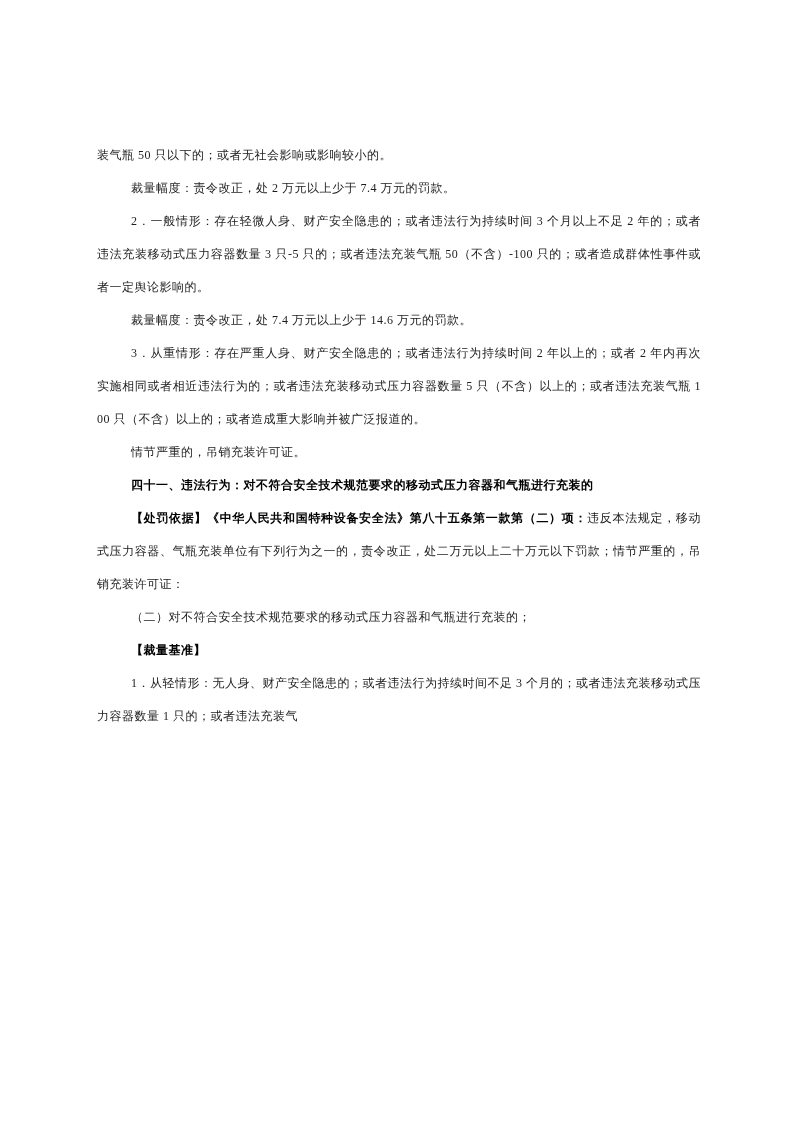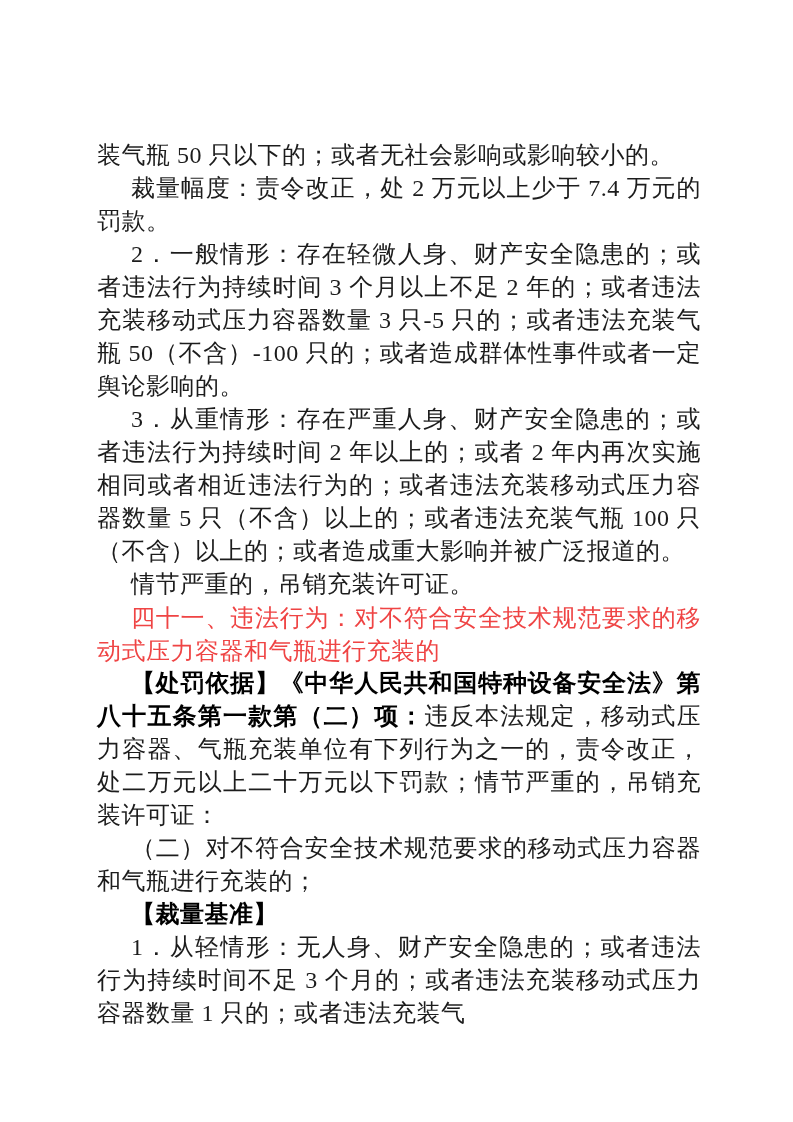--- a/index.html
+++ b/index.html
@@ -17,34 +17,34 @@
     color: #1c1c1c;
   }
   .content {
     position: absolute;
     left: 97px;
     top: 139px;
     width: 604px;
   }
   .para {
     margin: 0;
-    font-size: 24px;
+    font-size: 12px;
     line-height: 33px;
     text-align: justify;
     text-indent: 34px;
     letter-spacing: 0.5px;
     word-break: break-all;
   }
   .para.no-indent {
     text-indent: 0;
   }
   .heading {
     font-family: "Liberation Sans", "DejaVu Sans", sans-serif;
-    font-weight: normal;
-    color: #ef4444;
+    font-weight: bold;
+    color: #000000;
   }
   .bold {
     font-weight: bold;
     color: #000000;
   }
   .footer {
     position: absolute;
     left: 97px;
     top: 1030px;
     width: 604px;
@@ -73,20 +73,23 @@
     </p>
 
     <p class="para">
       <span>裁量幅度：责令改正，处 2 万元以上少于 7.4 万元的罚款。</span>
     </p>
 
     <p class="para">
       <span>2．一般情形：存在轻微人身、财产安全隐患的；或者违法行为持续时间 3 个月以上不足 2 年的；或者违法充装移动式压力容器数量 3 只-5 只的；或者违法充装气瓶 50（不含）-100 只的；或者造成群体性事件或者一定舆论影响的。</span>
     </p>
 
+    <p class="para">
+      <span>裁量幅度：责令改正，处 7.4 万元以上少于 14.6 万元的罚款。</span>
+    </p>
 
     <p class="para">
       <span>3．从重情形：存在严重人身、财产安全隐患的；或者违法行为持续时间 2 年以上的；或者 2 年内再次实施相同或者相近违法行为的；或者违法充装移动式压力容器数量 5 只（不含）以上的；或者违法充装气瓶 100 只（不含）以上的；或者造成重大影响并被广泛报道的。</span>
     </p>
 
 
     <p class="para">
       <span>情节严重的，吊销充装许可证。</span>
     </p>
 

